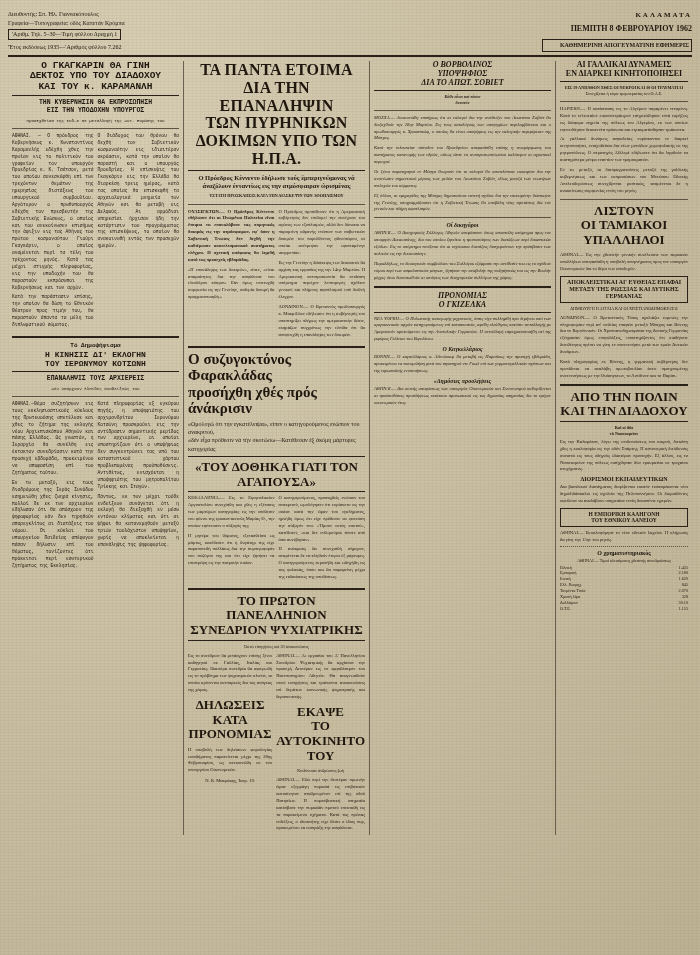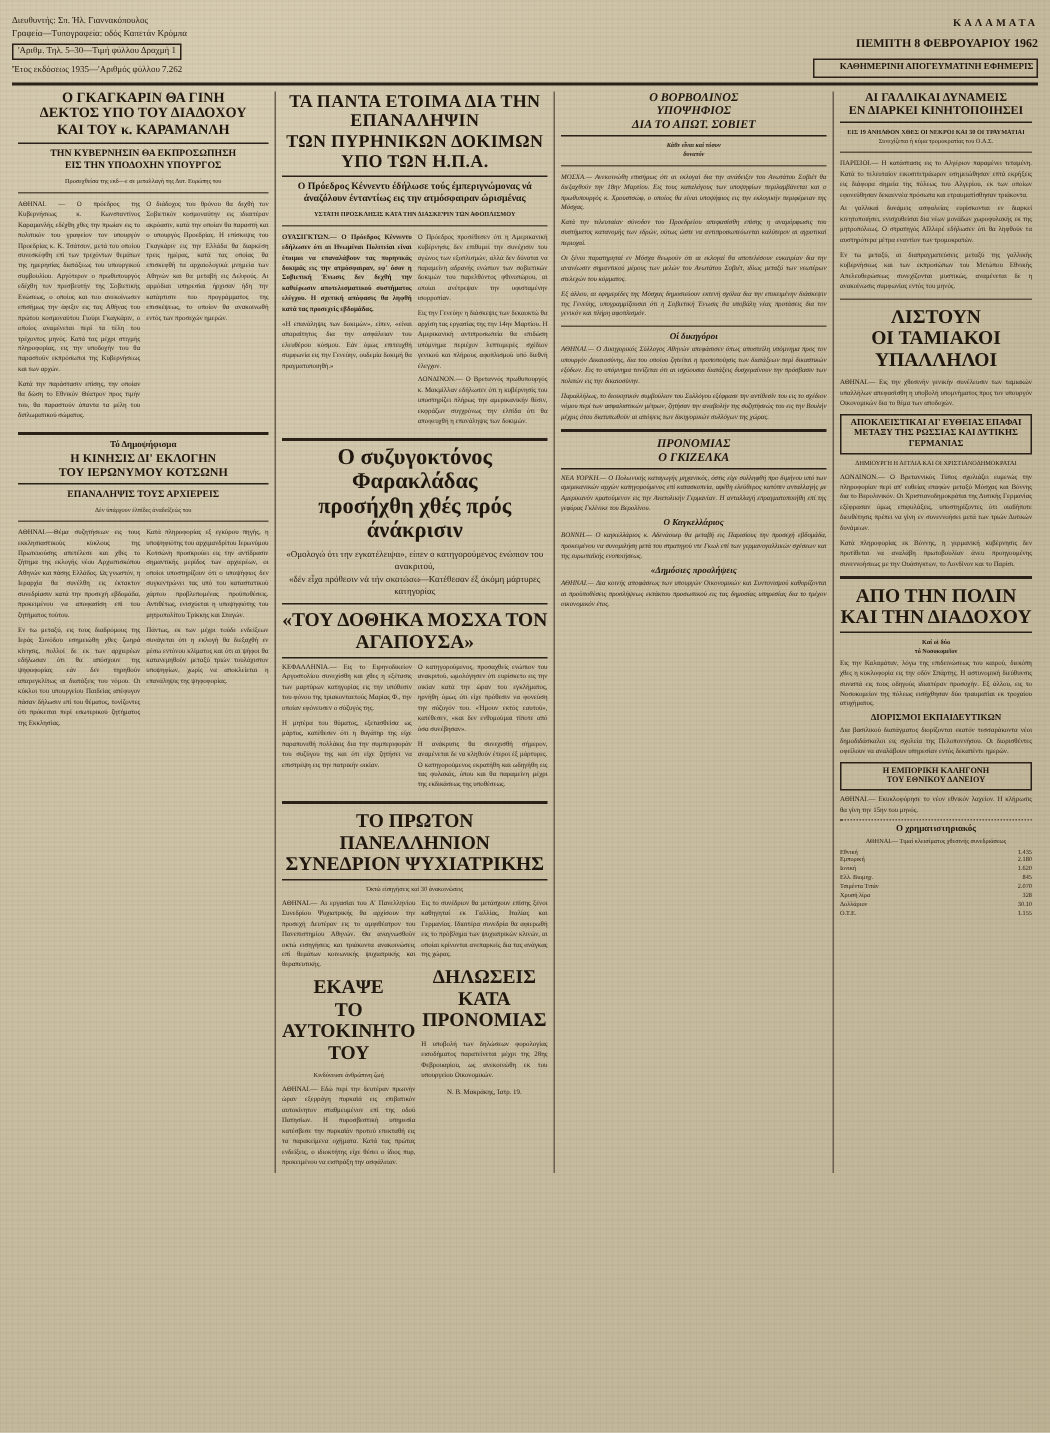--- a/index.html
+++ b/index.html
@@ -56,30 +56,30 @@
   .mh-right{width:150px;font-size:6.5px;text-align:right;padding-top:4px;line-height:1.5;}
   .mh-right .city{font-weight:bold;font-size:7px;letter-spacing:2px;}
   .mh-right .date{font-weight:bold;font-size:8px;margin-top:2px;}
   .mh-right .ribbon{
     margin-top:4px;border:1px solid #2a2118;font-size:6px;padding:1px 2px;font-weight:bold;
   }
 
   
   .cols{display:flex;margin-top:4px;gap:0;}
   .col{padding:0 4px;box-sizing:border-box;}
-  .c1{width:176px;border-right:1px solid #6b6050;}
+  .c1{width:176px;border-right:1px solid #6b6050;font-family:Liberation Mono, monospace;}
   .c2{width:186px;border-right:1px solid #6b6050;}
   .c3{width:186px;border-right:1px solid #6b6050;font-style:italic;}
   .c4{width:136px;}
 
   .hl{
     text-align:center;font-weight:bold;line-height:1.12;
     border-bottom:1px solid #2a2118;padding-bottom:2px;margin-bottom:3px;
   }
-  .hl.x14{font-size:12px;letter-spacing:.2px;}
+  .hl.x14{font-size:16px;letter-spacing:.2px;}
   .hl.x11{font-size:9.5px;}
   .hl.x9{font-size:8px;}
   .hl.x8{font-size:13px;}
   .hl.noline{border-bottom:none;}
   .sub{
     text-align:center;font-size:6.5px;font-weight:bold;line-height:1.25;
     margin:2px 0 3px 0;
   }
   .rule{border:none;border-top:1px solid #5d5343;margin:4px 0;}
   .rule.d{border-top:2px solid #2a2118;}
@@ -96,21 +96,21 @@
     padding:2px 1px;margin-bottom:3px;line-height:1.15;
   }
   .center{text-align:center;}
   .bold{font-weight:bold;}
   .tiny{font-size:4.2px;line-height:1.45;}
   .smallcap{font-size:6px;font-weight:bold;text-align:center;margin:3px 0 2px;}
 
   
   .feature{
     border-top:2px solid #2a2118;border-bottom:1px solid #2a2118;
-    margin:4px 0 3px;padding:3px 0;text-align:center;
+    margin:4px 0 3px;padding:3px 0;
   }
   .feature .t{font-size:15px;font-weight:bold;line-height:1.1;}
   .feature .s{font-size:6px;margin-top:3px;line-height:1.4;}
 
   .stocktable{font-size:4.2px;line-height:1.4;}
   .stocktable .row{display:flex;justify-content:space-between;}
   .dotted{border-top:1px dotted #5d5343;margin:3px 0;}
 </style>
 </head>
 <body>
@@ -191,49 +191,49 @@
             <p>ΛΟΝΔΙΝΟΝ.— Ο Βρεταννός πρωθυπουργός κ. Μακμίλλαν εδήλωσεν ότι η κυβέρνησίς του υποστηρίζει πλήρως την αμερικανικήν θέσιν, εκφράζων συγχρόνως την ελπίδα ότι θα αποφευχθή η επανάληψις των δοκιμών.</p>
           </div>
         </div>
 
         <div class="feature">
           <div class="t" style="white-space:pre-line">Ο συζυγοκτόνος Φαρακλάδας
 προσήχθη χθές πρός άνάκρισιν</div>
           <div class="s" style="white-space:pre-line">«Ομολογώ ότι την εγκατέλειψα», είπεν ο κατηγορούμενος ενώπιον του ανακριτού,
 «δέν εἶχα πρόθεσιν νά τήν σκοτώσω—Κατέθεσαν έξ άκόμη μάρτυρες κατηγορίας</div>
         </div>
-        <div class="hl x8">«ΤΟΥ ΔΟΘΗΚΑ ΜΟΣΧΑ ΤΟΝ ΑΓΑΠΟΥΣΑ»</div>
+        <div class="hl x8">«ΤΟΥ ΔΟΘΗΚΑ ΓΙΑΤΙ ΤΟΝ ΑΓΑΠΟΥΣΑ»</div>
         <div class="split">
           <div class="body">
             <p>ΚΕΦΑΛΛΗΝΙΑ.— Εις το Ειρηνοδικείον Αργοστολίου συνεχίσθη και χθες η εξέτασις των μαρτύρων κατηγορίας εις την υπόθεσιν του φόνου της τριακονταετούς Μαρίας Φ., την οποίαν εφόνευσεν ο σύζυγός της.</p>
             <p>Η μητέρα του θύματος, εξετασθείσα ως μάρτυς, κατέθεσεν ότι η θυγάτηρ της είχε παραπονεθή πολλάκις δια την συμπεριφοράν του συζύγου της και ότι είχε ζητήσει να επιστρέψη εις την πατρικήν οικίαν.</p>
           </div>
           <div class="body">
             <p>Ο κατηγορούμενος, προσαχθείς ενώπιον του ανακριτού, ωμολόγησεν ότι ευρίσκετο εις την οικίαν κατά την ώραν του εγκλήματος, ηρνήθη όμως ότι είχε πρόθεσιν να φονεύση την σύζυγόν του. «Ήμουν εκτός εαυτού», κατέθεσεν, «και δεν ενθυμούμαι τίποτε από όσα συνέβησαν».</p>
             <p>Η ανάκρισις θα συνεχισθή σήμερον, αναμένεται δε να κληθούν έτεροι έξ μάρτυρες. Ο κατηγορούμενος εκρατήθη και ωδηγήθη εις τας φυλακάς, όπου και θα παραμείνη μέχρι της εκδικάσεως της υποθέσεως.</p>
           </div>
         </div>
 
         <hr class="rule d">
         <div class="hl x8" style="white-space:pre-line">ΤΟ ΠΡΩΤΟΝ ΠΑΝΕΛΛΗΝΙΟΝ
 ΣΥΝΕΔΡΙΟΝ ΨΥΧΙΑΤΡΙΚΗΣ</div>
         <div class="center tiny">Όκτώ είσηγήσεις καί 30 άνακοινώσεις</div>
         <div class="split" style="margin-top:3px">
           <div class="body">
+            <p>Εις το συνέδριον θα μετάσχουν επίσης ξένοι καθηγηταί εκ Γαλλίας, Ιταλίας και Γερμανίας. Ιδιαιτέρα συνεδρία θα αφιερωθή εις το πρόβλημα των ψυχιατρικών κλινών, αι οποίαι κρίνονται ανεπαρκείς δια τας ανάγκας της χώρας.</p>
+            <div class="hl x8 noline" style="margin-top:4px">ΔΗΛΩΣΕΙΣ ΚΑΤΑ ΠΡΟΝΟΜΙΑΣ</div>
+            <p style="margin-top:3px">Η υποβολή των δηλώσεων φορολογίας εισοδήματος παρατείνεται μέχρι της 28ης Φεβρουαρίου, ως ανεκοινώθη εκ του υπουργείου Οικονομικών.</p>
+            <p class="center" style="margin-top:4px">Ν. Β. Μακράκης, Ίατρ. 19.</p>
+          </div>
+          <div class="body">
             <p>ΑΘΗΝΑΙ.— Αι εργασίαι του Α' Πανελληνίου Συνεδρίου Ψυχιατρικής θα αρχίσουν την προσεχή Δευτέραν εις το αμφιθέατρον του Πανεπιστημίου Αθηνών. Θα αναγνωσθούν οκτώ εισηγήσεις και τριάκοντα ανακοινώσεις επί θεμάτων κοινωνικής ψυχιατρικής και θεραπευτικής.</p>
             <div class="hl x8 noline" style="white-space:pre-line;margin-top:4px">ΕΚΑΨΕ
 ΤΟ ΑΥΤΟΚΙΝΗΤΟ ΤΟΥ</div>
             <div class="center tiny">Κινδύνευσε άνθρώπινη ζωή</div>
             <p style="margin-top:3px">ΑΘΗΝΑΙ.— Εδώ περί την δευτέραν πρωινήν ώραν εξερράγη πυρκαϊά εις επιβατικόν αυτοκίνητον σταθμευμένον επί της οδού Πατησίων. Η πυροσβεστική υπηρεσία κατέσβεσε την πυρκαϊάν προτού επεκταθή εις τα παρακείμενα οχήματα. Κατά τας πρώτας ενδείξεις, ο ιδιοκτήτης είχε θέσει ο ίδιος πυρ, προκειμένου να εισπράξη την ασφάλειαν.</p>
-          </div>
-          <div class="body">
-            <p>Εις το συνέδριον θα μετάσχουν επίσης ξένοι καθηγηταί εκ Γαλλίας, Ιταλίας και Γερμανίας. Ιδιαιτέρα συνεδρία θα αφιερωθή εις το πρόβλημα των ψυχιατρικών κλινών, αι οποίαι κρίνονται ανεπαρκείς δια τας ανάγκας της χώρας.</p>
-            <div class="hl x8 noline" style="margin-top:4px">ΔΗΛΩΣΕΙΣ ΚΑΤΑ ΠΡΟΝΟΜΙΑΣ</div>
-            <p style="margin-top:3px">Η υποβολή των δηλώσεων φορολογίας εισοδήματος παρατείνεται μέχρι της 28ης Φεβρουαρίου, ως ανεκοινώθη εκ του υπουργείου Οικονομικών.</p>
-            <p class="center" style="margin-top:4px">Ν. Β. Μακράκης, Ίατρ. 19.</p>
           </div>
         </div>
       </div>
 
       <div class="col c3">
         <div class="hl x9" style="white-space:pre-line">Ο ΒΟΡΒΟΛΙΝΟΣ
 ΥΠΟΨΗΦΙΟΣ
 ΔΙΑ ΤΟ ΑΠΩΤ. ΣΟΒΙΕΤ</div>
         <div class="center tiny bold" style="white-space:pre-line">Κάθε εἶναι καί τόσον
 δυνατόν</div>

